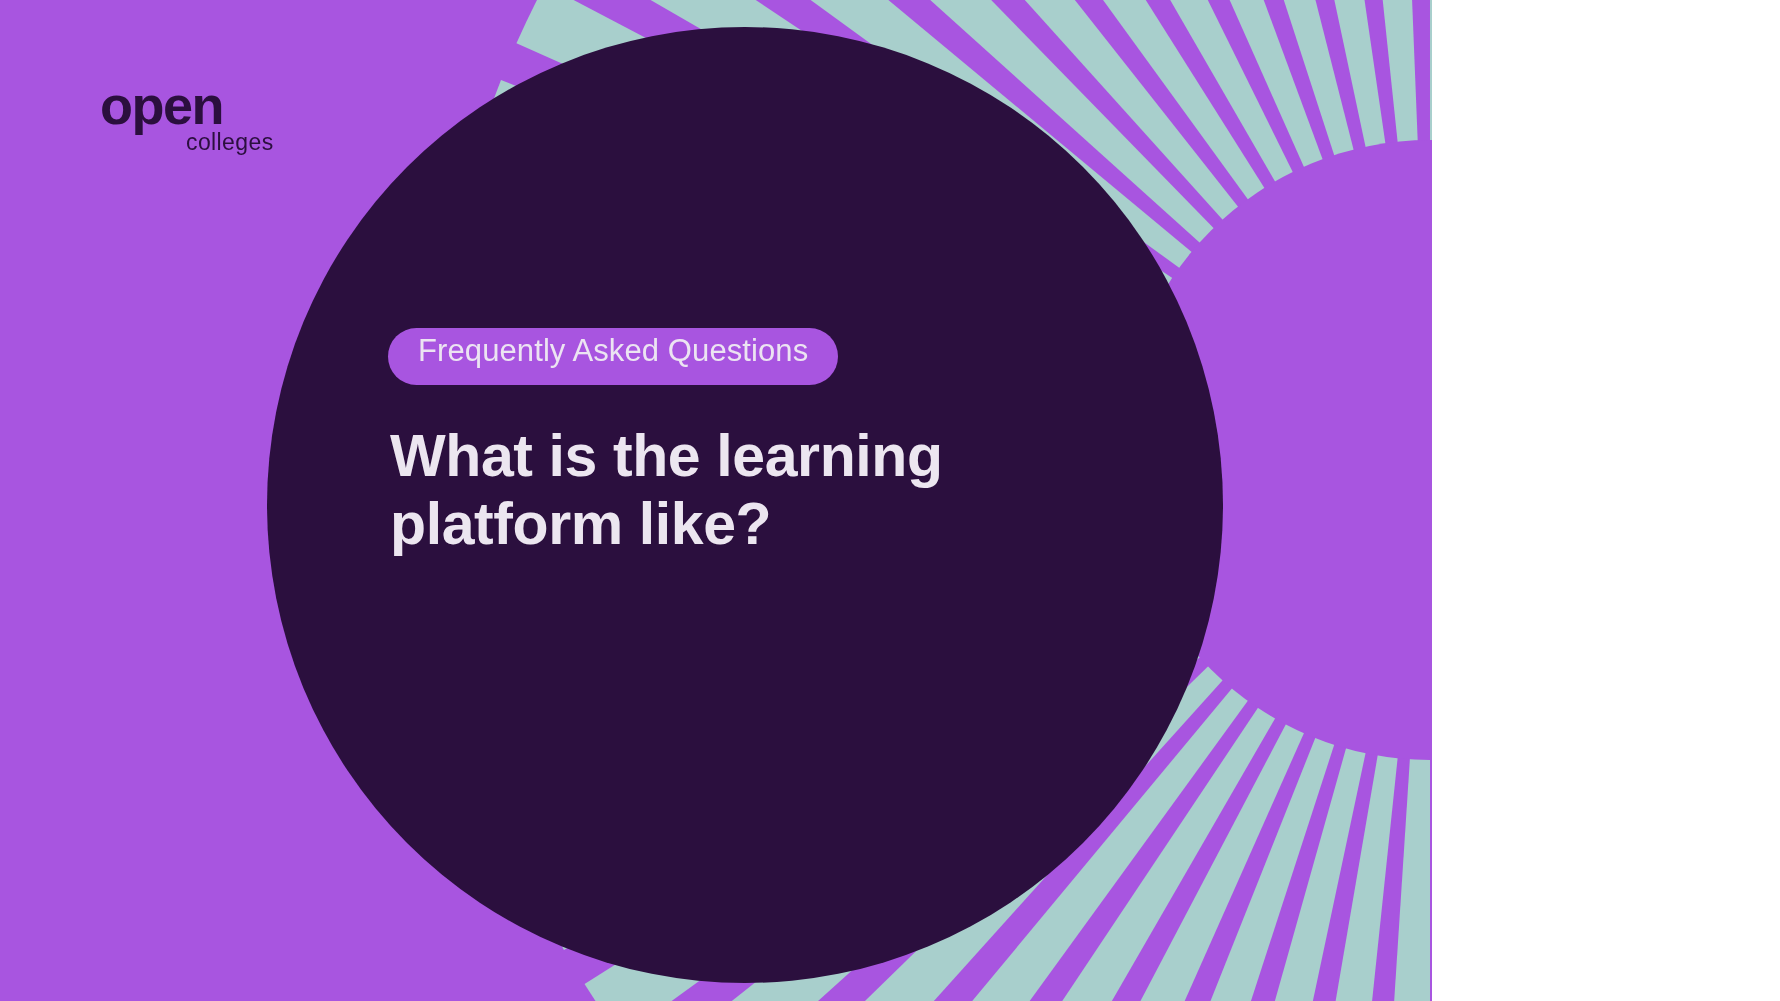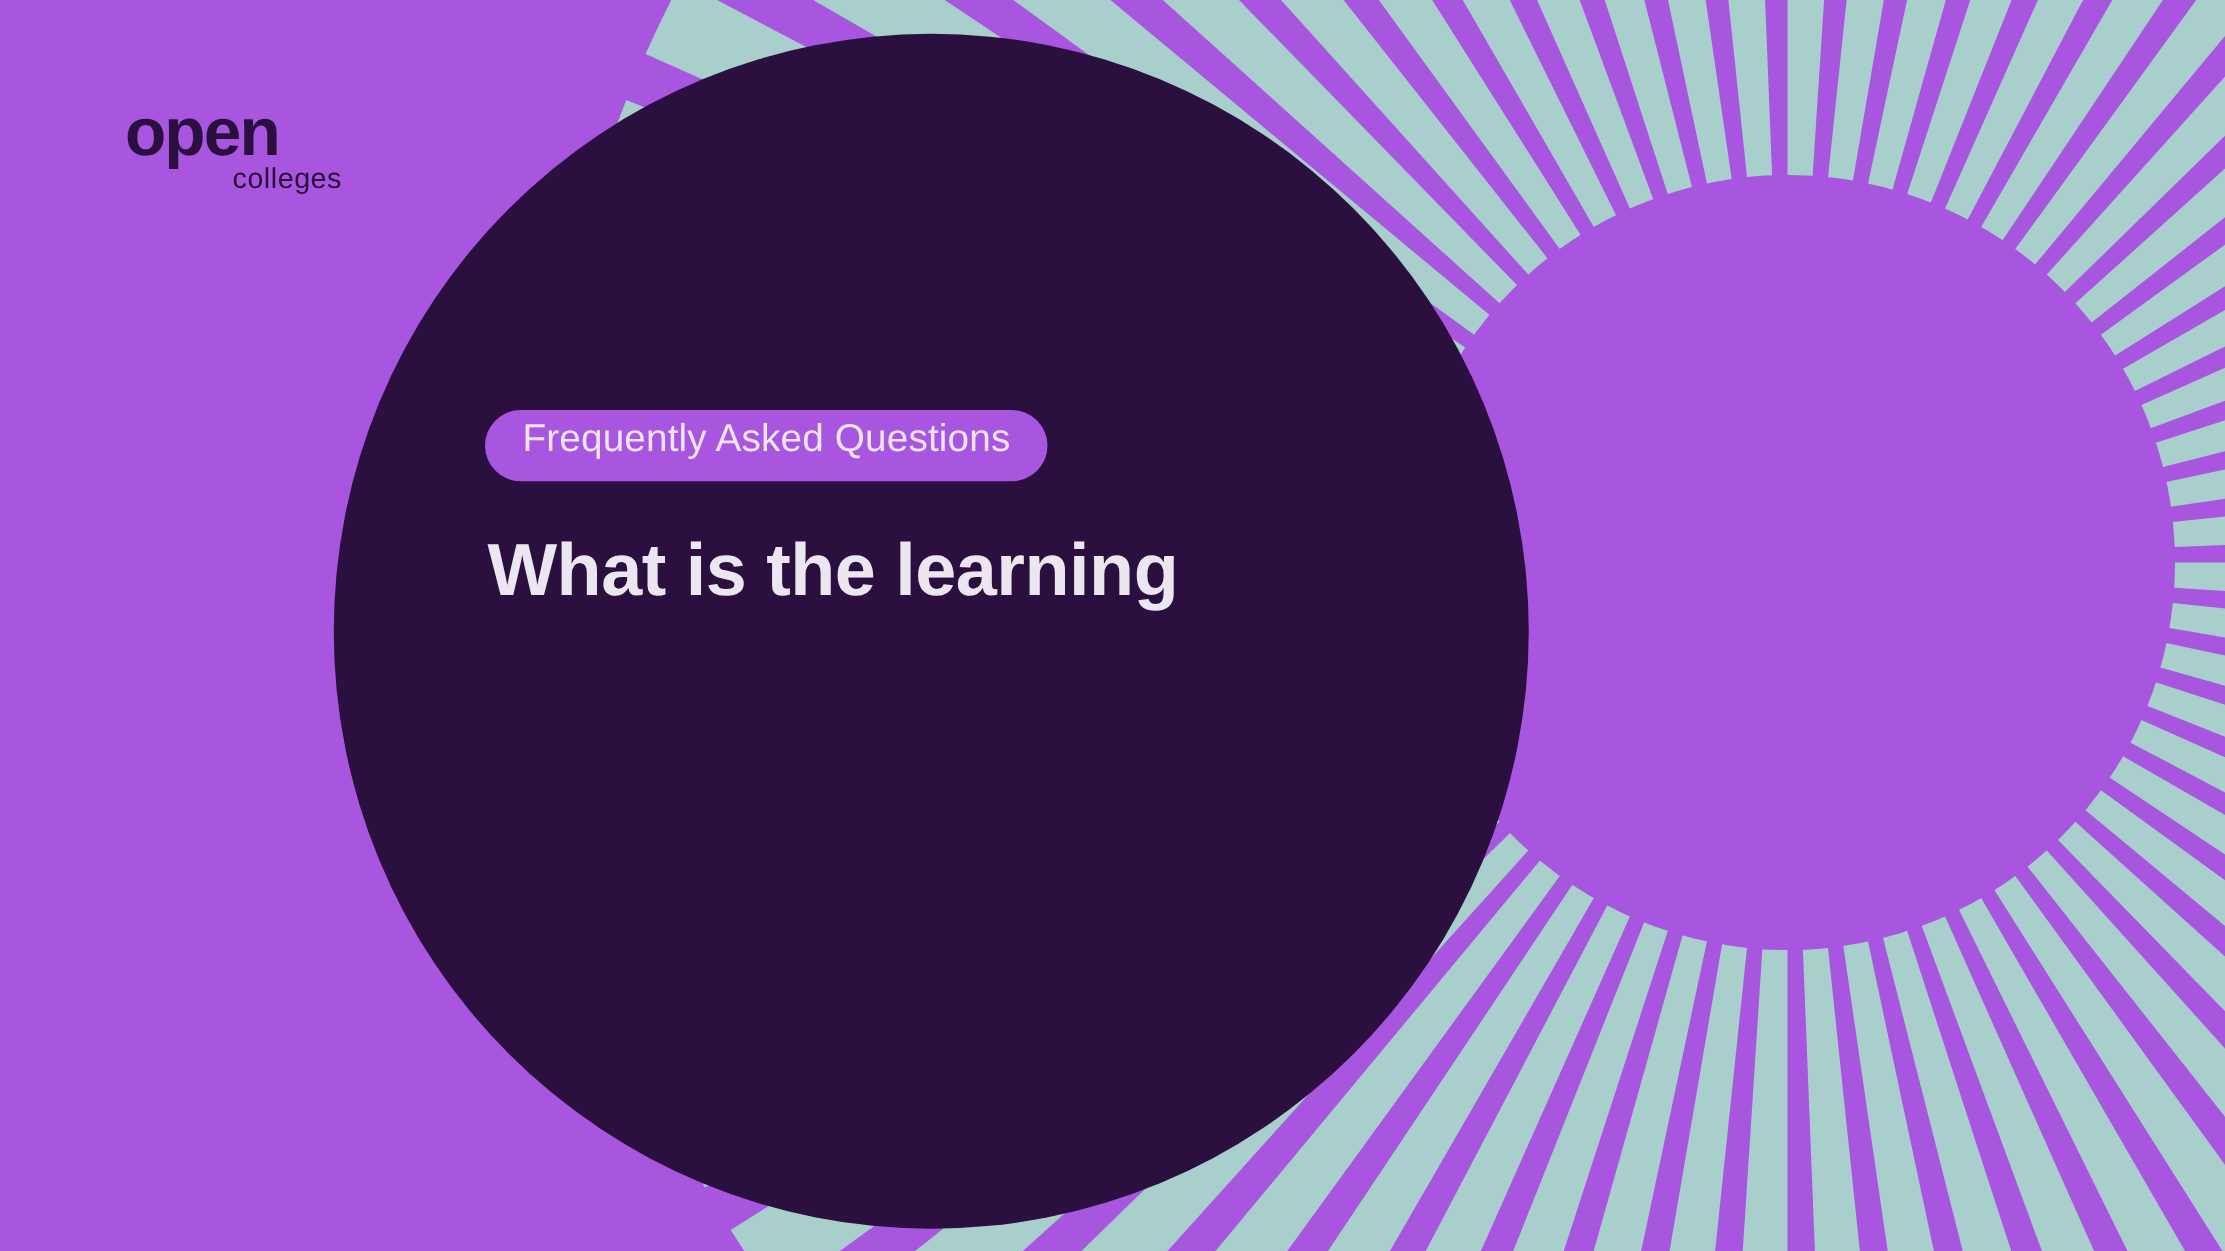--- a/index.html
+++ b/index.html
@@ -6,21 +6,21 @@
     margin: 0;
     padding: 0;
     background: #ffffff;
   }
   body {
     font-family: "Liberation Sans", sans-serif;
   }
 
   #stage {
     position: relative;
-    width: 1780px;
+    width: 1432px;
     height: 1001px;
     overflow: hidden;
     background: #a855e0;
   }
 
   
   #backdrop {
     position: absolute;
     inset: 0;
     width: 1780px;
@@ -167,16 +167,17 @@
       <text x="86" y="72" font-family="Liberation Sans, sans-serif" font-size="23" font-weight="400" letter-spacing="0.4" fill="#2b0f3e">colleges</text>
     </svg>
   </div>
 
   <div id="content">
 
     <div id="faq-badge">Frequently Asked Questions</div>
 
     <h1 id="faq-heading">
       <span class="ln">What is the learning</span>
+      <span class="ln">platform like?</span>
     </h1>
 
   </div>
 </div>
 
 </body></html>

